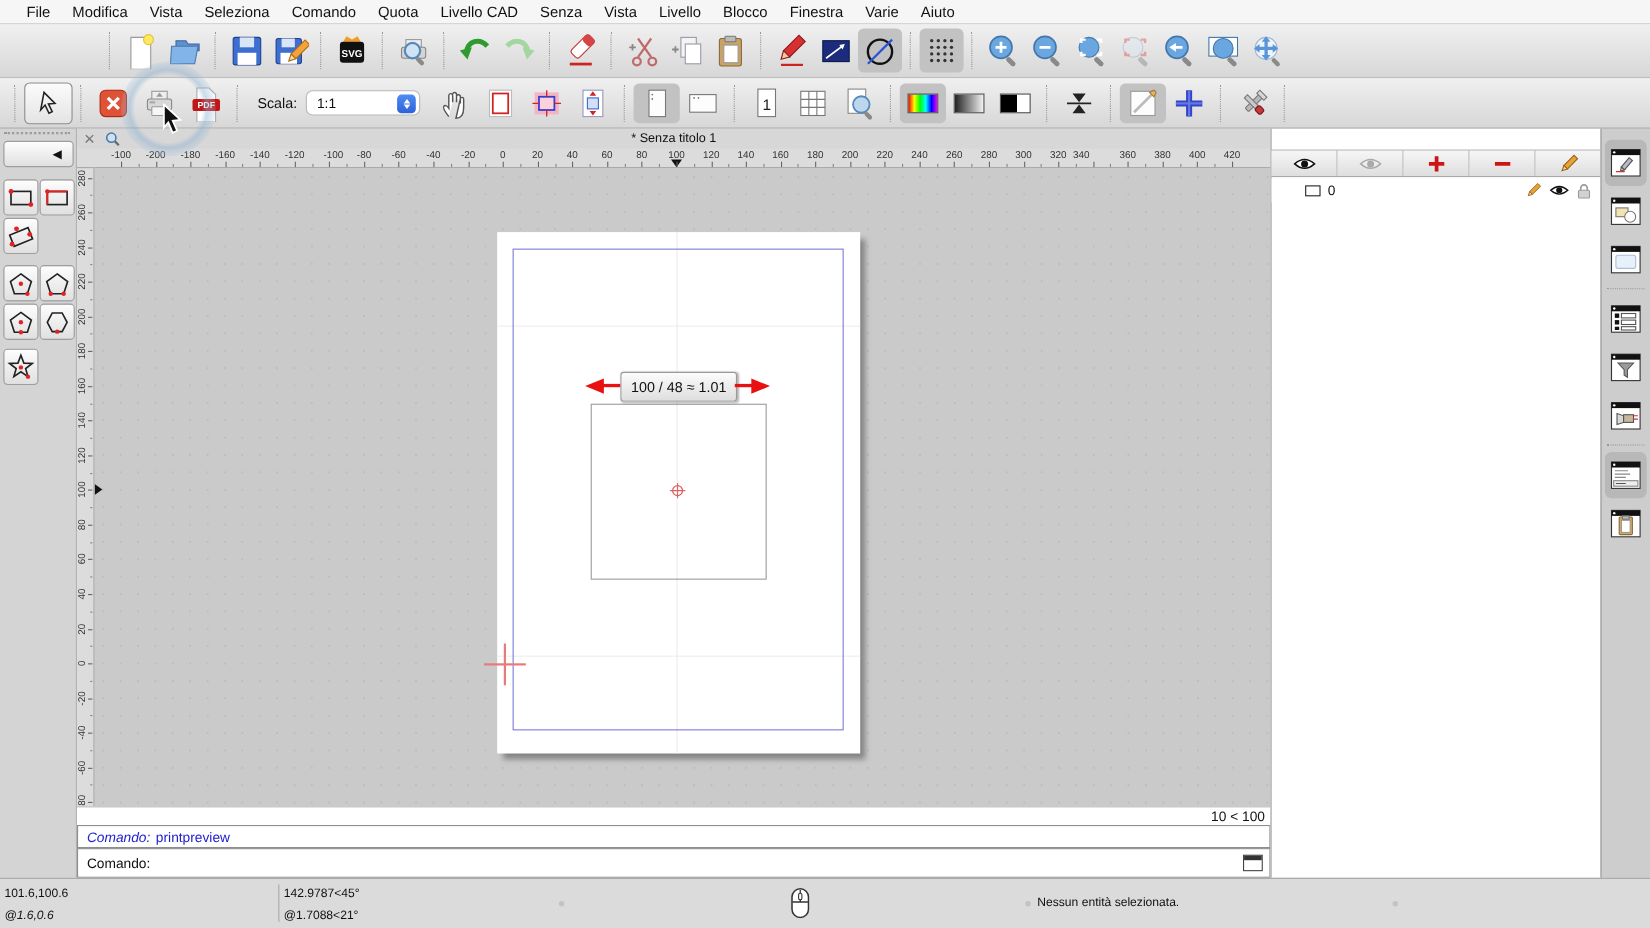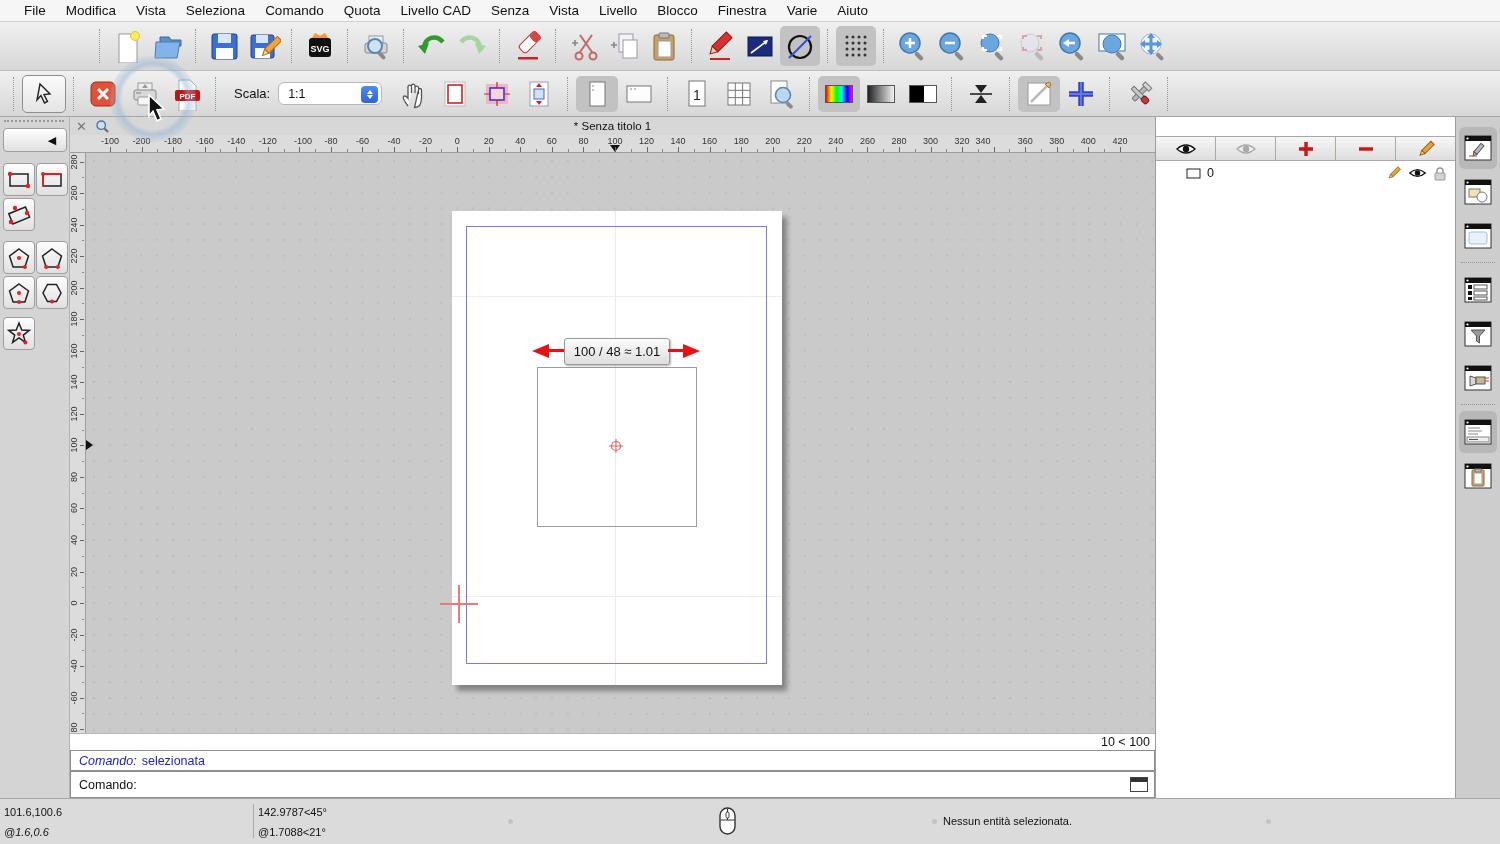--- a/index.html
+++ b/index.html
@@ -711,21 +711,21 @@
       <div class="dim-tail-r"></div>
       <div class="dim-tri-r"></div>
       <div id="origin-h"></div>
       <div id="origin-v"></div>
       <div id="vmarker" style="top: 287.36px;"></div>
     </div>
 
     <div id="gridstatus"><span>10 &lt; 100</span></div>
     <div id="cmdhistory">
         <span class="lbl">Comando:</span>
-        <span>selezionata</span>
+        <span>printpreview</span>
       </div>
     <div id="cmdinput">
         <span>Comando:</span>
       <div id="cmd-dock-btn">
           <i></i>
         </div>
     </div>
   </div>
 
   <div id="layerpanel">

